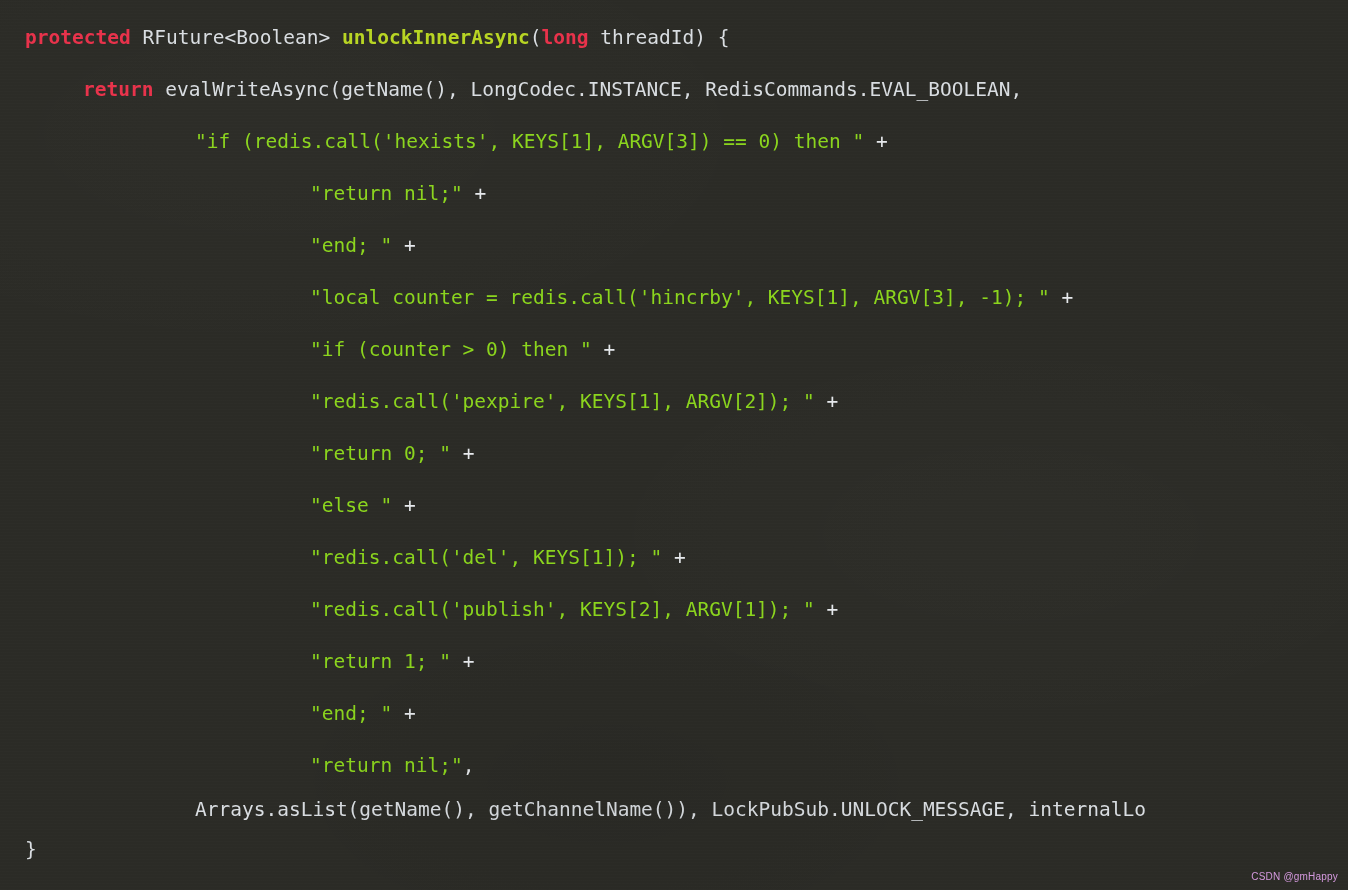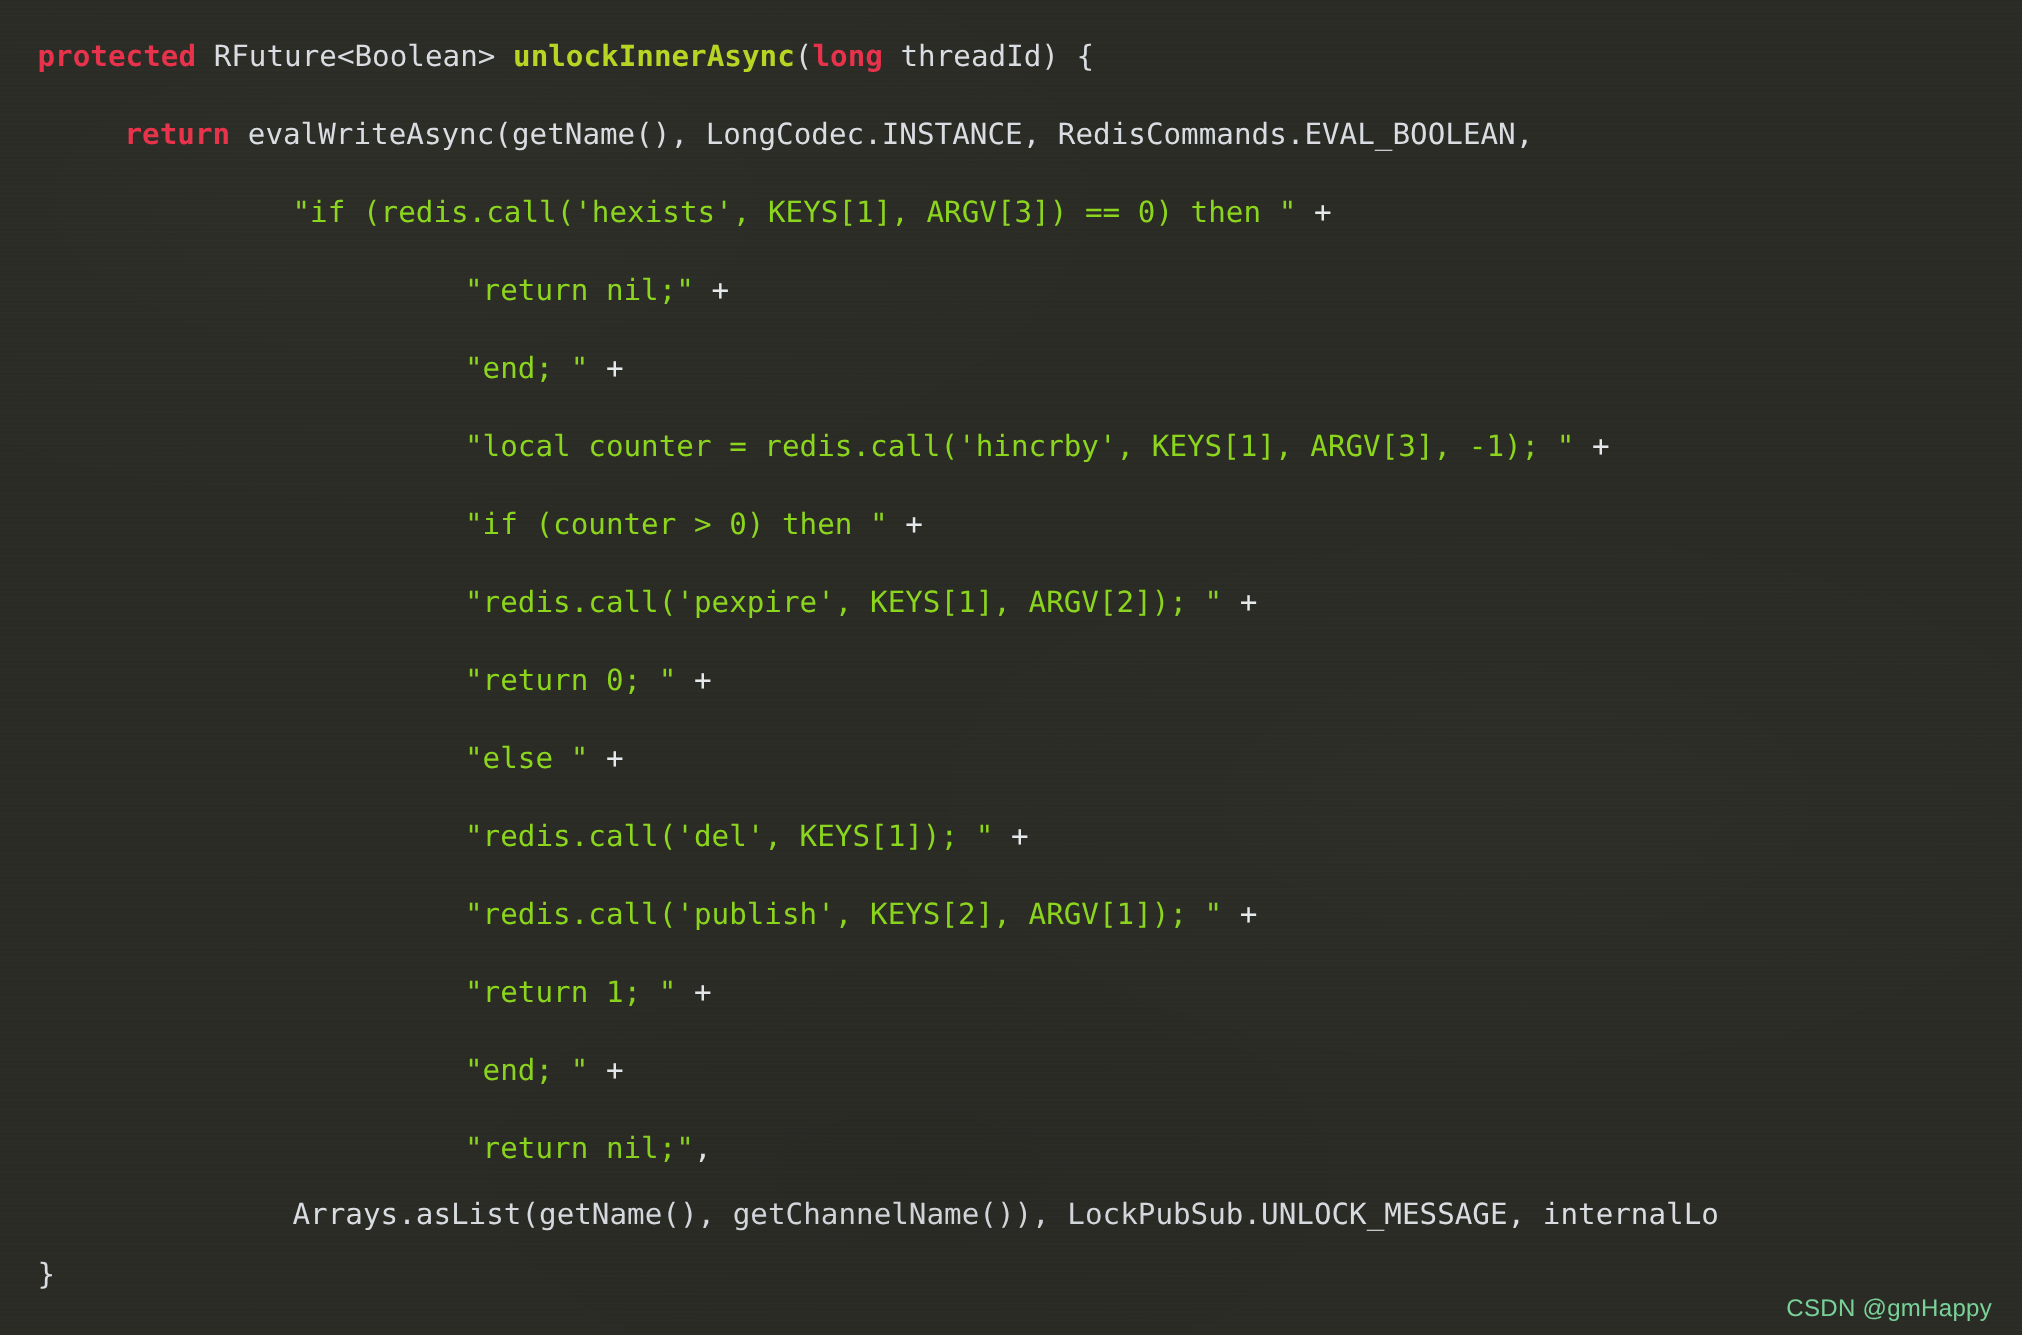--- a/index.html
+++ b/index.html
@@ -49,25 +49,25 @@
 
   
   .kw   { color: #e8314a; font-weight: bold; }
   .mth  { color: #b8d522; font-weight: bold; }
   .pln  { color: #d9dde1; }
   .str  { color: #8bd51d; }
   .op   { color: #e6e9ec; }
 
   #watermark {
     position: absolute;
-    right: 20px;
+    right: 10px;
     bottom: 8px;
-    color: #86efac;
+    color: #f0abfc;
     font-family: "Liberation Sans", "DejaVu Sans", sans-serif;
-    font-size: 16px;
+    font-size: 10px;
     letter-spacing: 0.2px;
     z-index: 4;
     opacity: 0.85;
   }
 </style>
 </head>
 <body>
 
 <div id="code">
     <div class="line" style="top: 28px; padding-left: 25px;"><span class="kw">protected</span><span class="pln"> </span><span class="pln">RFuture&lt;Boolean&gt;</span><span class="pln"> </span><span class="mth">unlockInnerAsync</span><span class="pln">(</span><span class="kw">long</span><span class="pln"> threadId) {</span></div>

